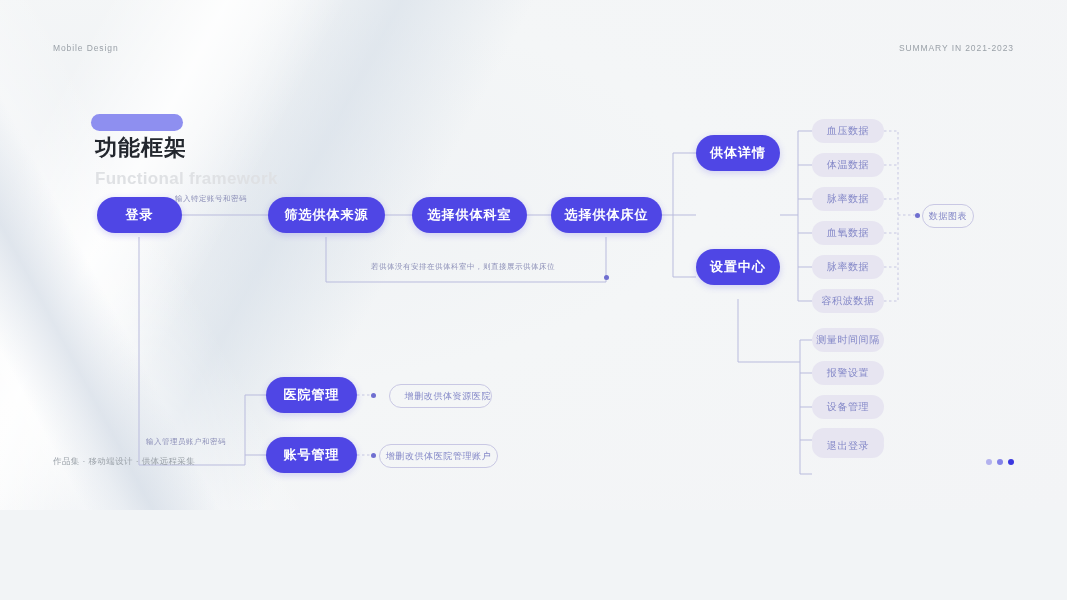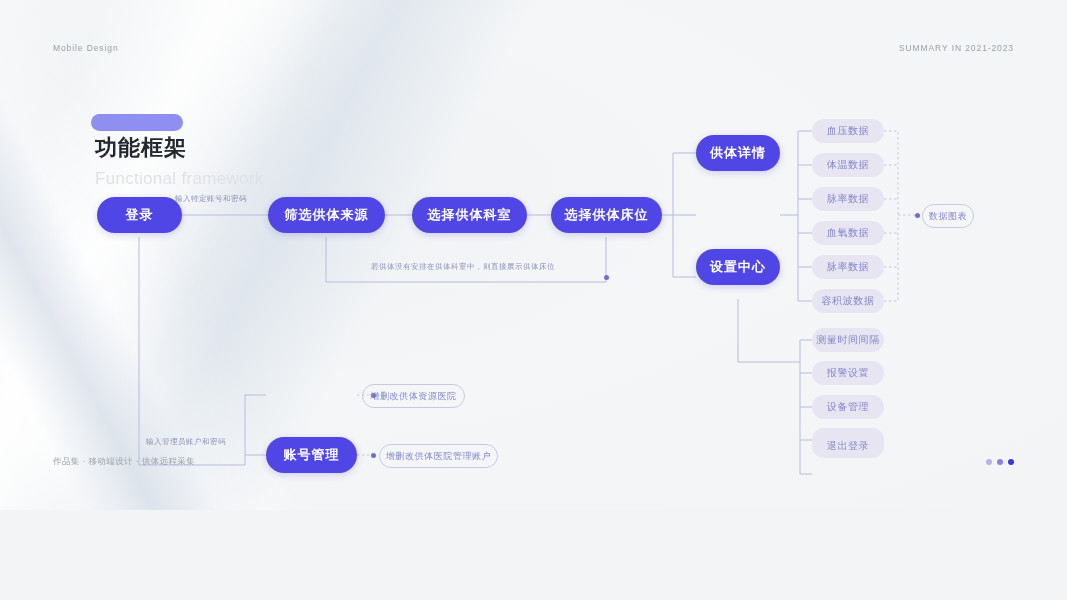--- a/index.html
+++ b/index.html
@@ -37,21 +37,21 @@
     position:absolute;left:-4px;top:19px;width:92px;height:17px;
     background:#8e8ff0;border-radius:9px;
   }
   .title-cn{
     position:relative;font-size:22px;font-weight:bold;color:#23272e;
     letter-spacing:1px;line-height:26px;
     font-family:"DejaVu Sans","Liberation Sans",sans-serif;
     margin-top:40px;
   }
   .title-en{
-    position:relative;margin-top:8px;font-size:17px;font-weight:normal;
+    position:relative;margin-top:8px;font-size:17px;font-weight:bold;
     color:#dfe1e4;letter-spacing:.3px;
   }
 
   .footer{position:absolute;left:53px;bottom:42px;font-size:8.5px;color:#9aa1a8;letter-spacing:.4px;white-space:nowrap;}
   .dots{position:absolute;right:53px;bottom:45px;display:flex;gap:5px;align-items:center;}
   .dot{width:6px;height:6px;border-radius:50%;background:#3b37e0;}
   .dot.o1{opacity:.35;}
   .dot.o2{opacity:.6;}
   .dot.o3{opacity:1;}
 
@@ -165,20 +165,23 @@
     <span>选择供体床位</span>
   </div>
 
   <div class="node" style="left:696px;top:135px;width:84px;height:36px;">
     <span>供体详情</span>
   </div>
   <div class="node" style="left:696px;top:249px;width:84px;height:36px;justify-content:center;">
     <span>设置中心</span>
   </div>
 
+  <div class="node" style="left:266px;top:377px;width:91px;height:36px;">
+    <span>医院管理</span>
+  </div>
   <div class="node" style="left:266px;top:437px;width:91px;height:36px;">
     <span>账号管理</span>
   </div>
 
   <div class="pill" style="left:812px;top:119px;width:72px;height:24px;">
     <span>血压数据</span>
   </div>
   <div class="pill" style="left:812px;top:153px;width:72px;height:24px;">
     <span>体温数据</span>
   </div>
@@ -208,21 +211,21 @@
   <div class="pill" style="left:812px;top:395px;width:72px;height:24px;">
     <span>设备管理</span>
   </div>
   <div class="pill" style="left:812px;top:428px;width:72px;height:24px;">
     <span>导出数据</span>
   </div>
   <div class="pill" style="left:812px;top:434px;width:72px;height:24px;">
     <span>退出登录</span>
   </div>
 
-  <div class="opill" style="left:362px;top:384px;width:101px;height:22px;">
+  <div class="opill" style="left:389px;top:384px;width:101px;height:22px;justify-content:flex-end;">
     <span>增删改供体资源医院</span>
   </div>
   <div class="opill" style="left:379px;top:444px;width:117px;height:22px;">
     <span>增删改供体医院管理账户</span>
   </div>
 
   <div class="edge-label" style="left:175px;top:194px;">
     <span>输入特定账号和密码</span>
   </div>
   <div class="edge-label" style="left:371px;top:262px;">

